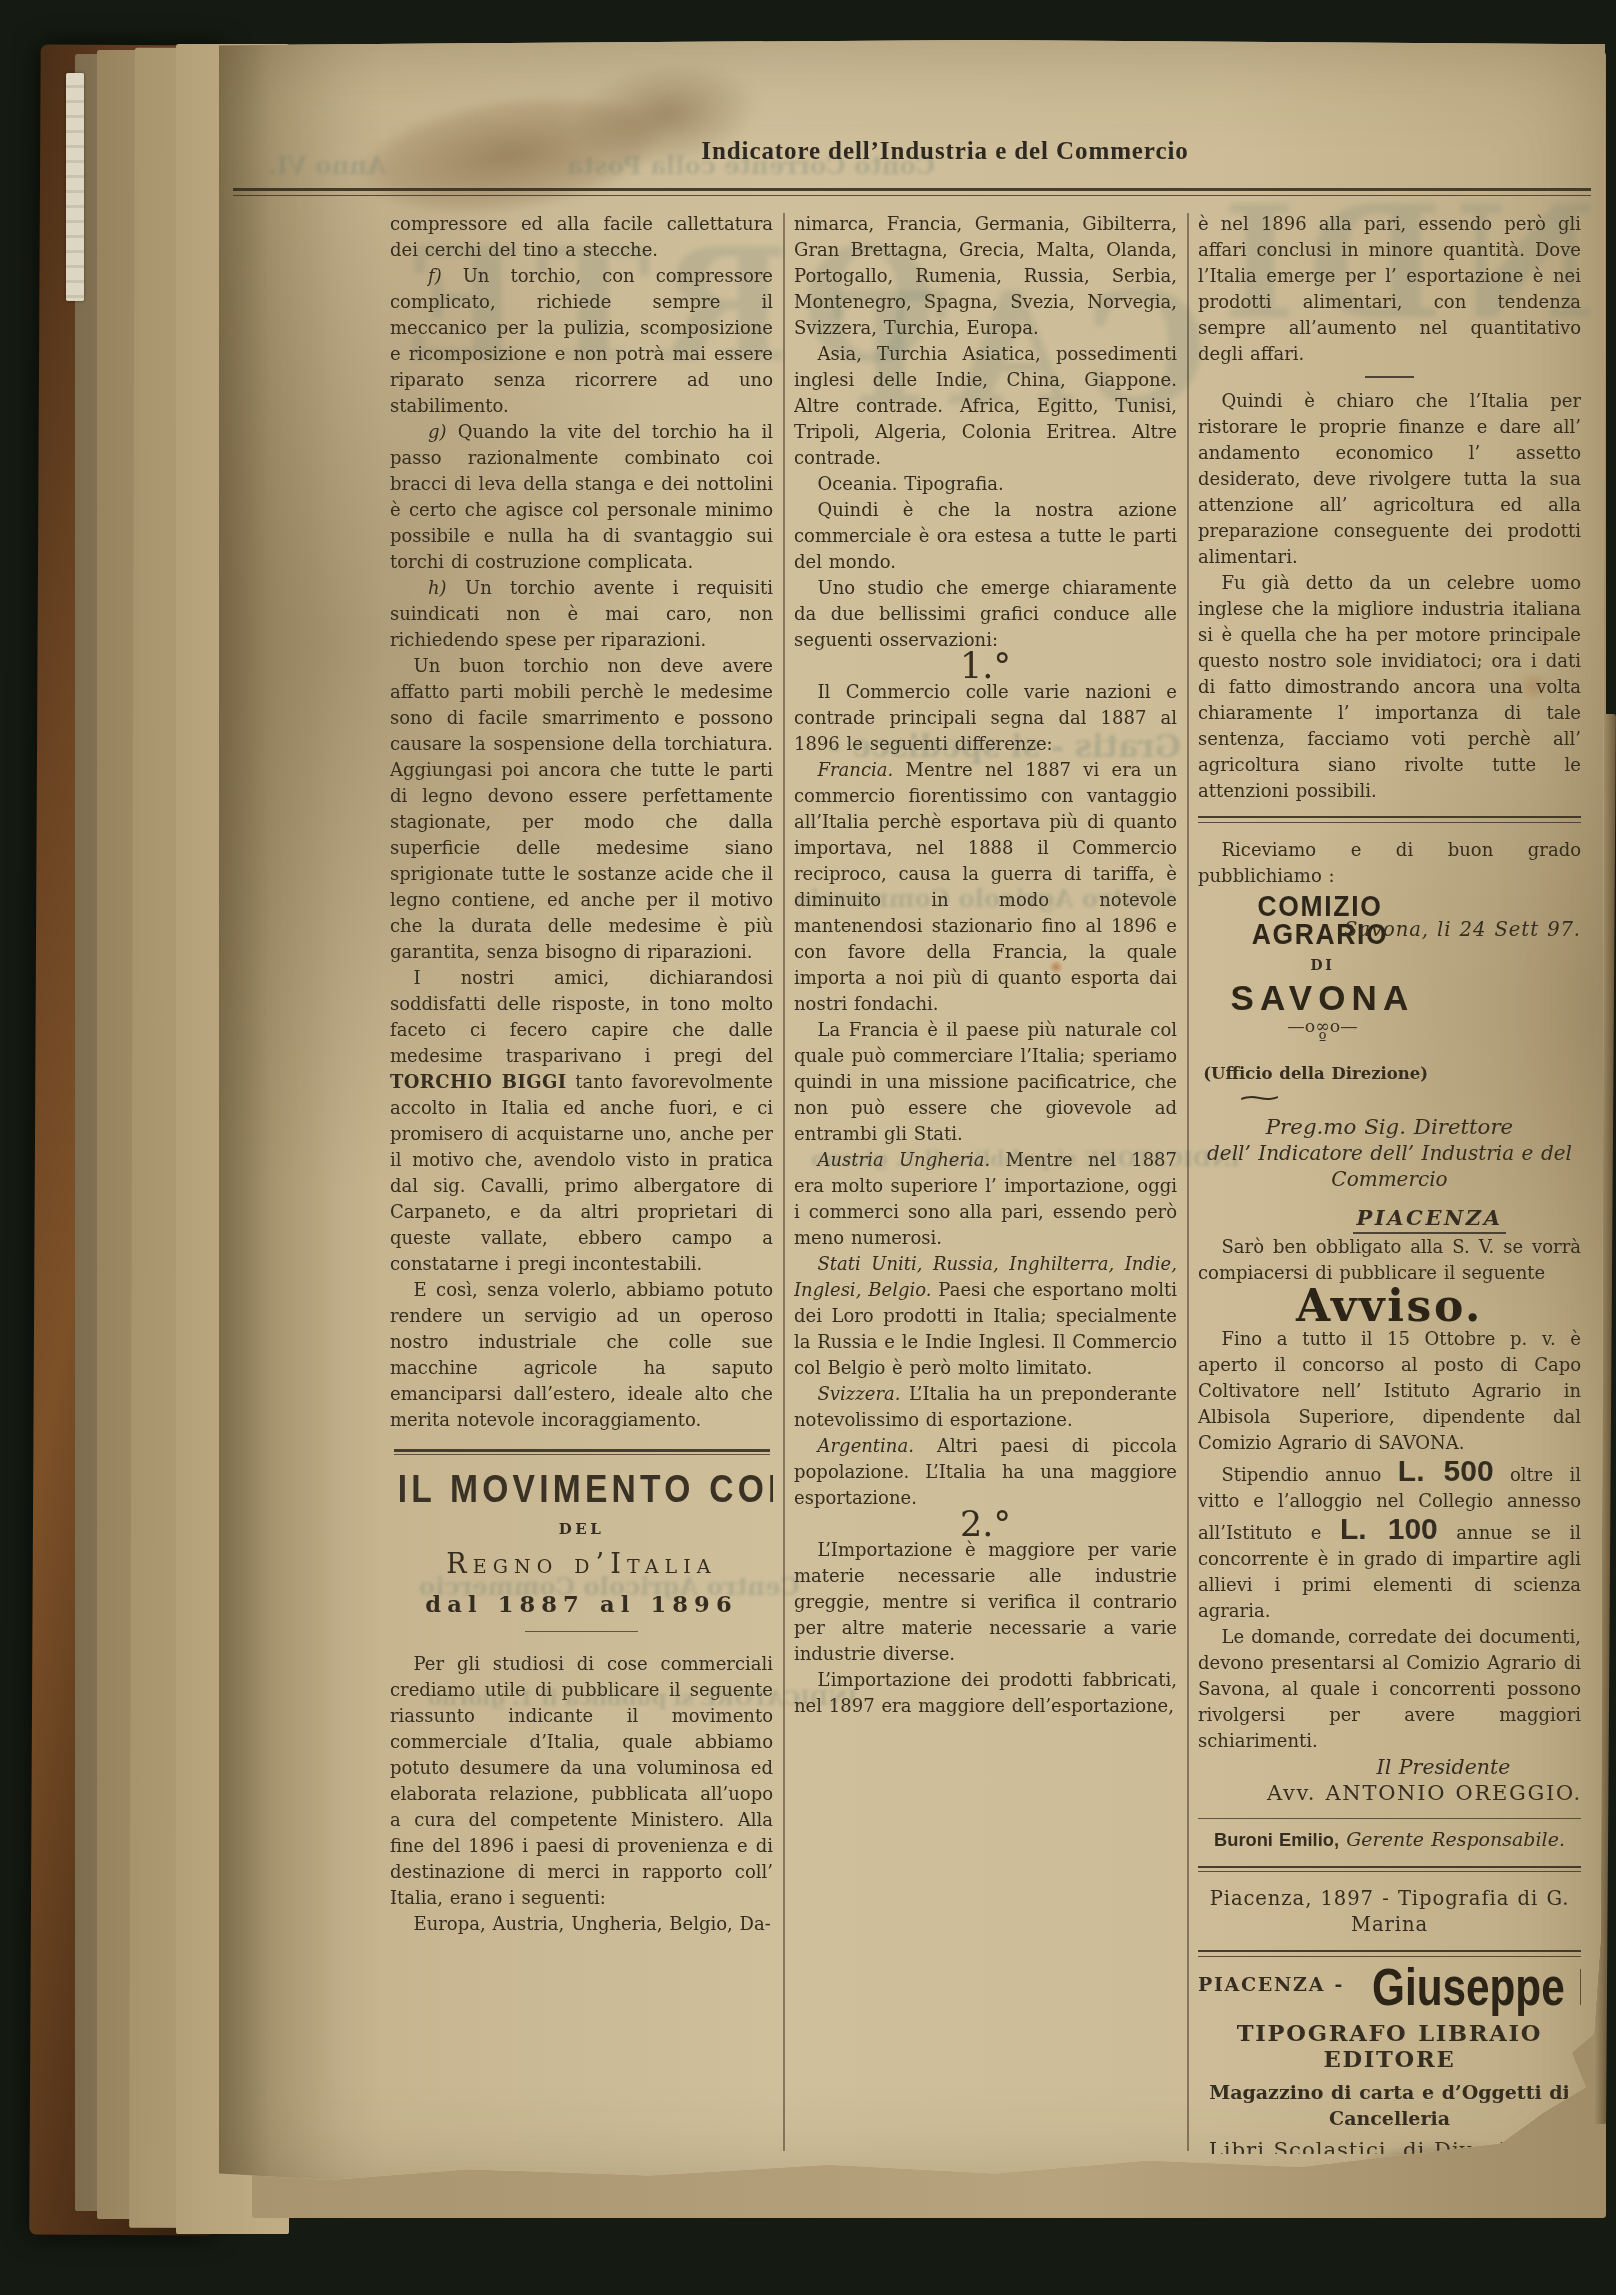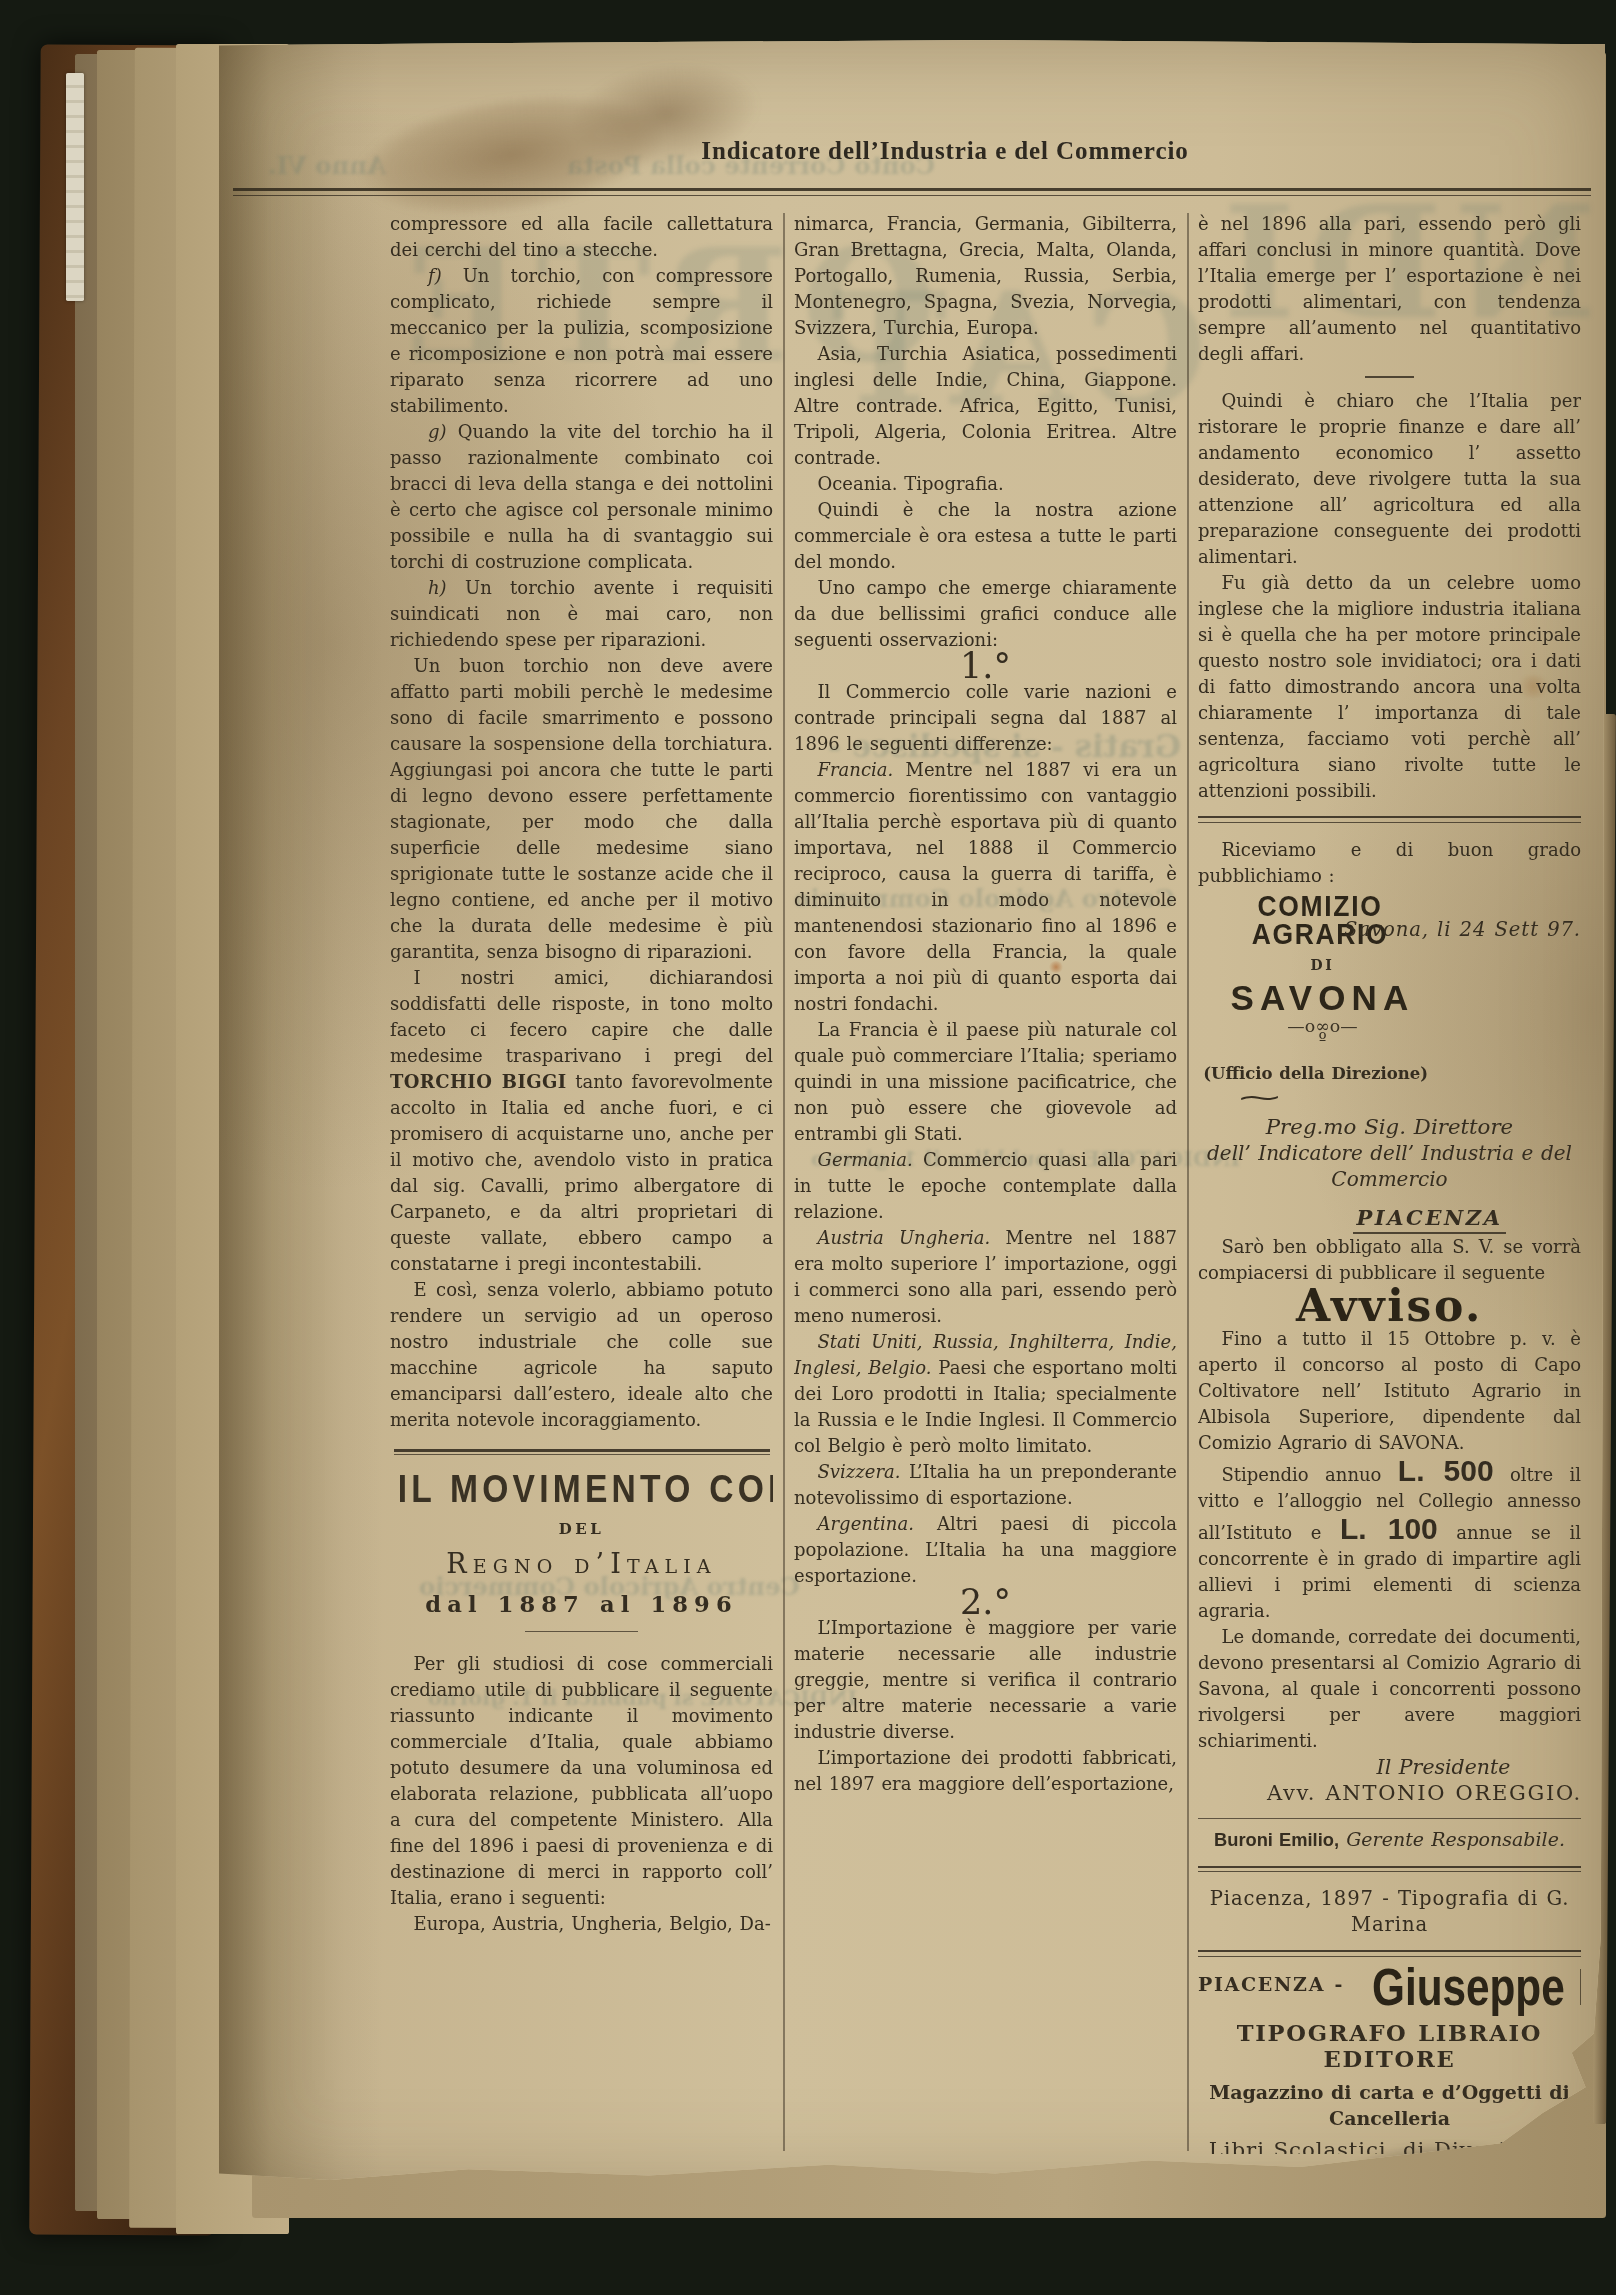--- a/index.html
+++ b/index.html
@@ -204,28 +204,27 @@
 
         <p>Per gli studiosi di cose commerciali crediamo utile di pubblicare il seguente riassunto indicante il movimento commerciale d’Italia, quale abbiamo potuto desumere da una voluminosa ed elaborata relazione, pubblicata all’uopo a cura del competente Ministero. Alla fine del 1896 i paesi di provenienza e di destinazione di merci in rapporto coll’ Italia, erano i seguenti:</p>
         <p>Europa, Austria, Ungheria, Belgio, Da-</p>
       </section>
 
       <section class="col">
         <p class="noind">nimarca, Francia, Germania, Gibilterra, Gran Brettagna, Grecia, Malta, Olanda, Portogallo, Rumenia, Russia, Serbia, Montenegro, Spagna, Svezia, Norvegia, Svizzera, Turchia, Europa.</p>
         <p>Asia, Turchia Asiatica, possedimenti inglesi delle Indie, China, Giappone. Altre contrade. Africa, Egitto, Tunisi, Tripoli, Algeria, Colonia Eritrea. Altre contrade.</p>
         <p>Oceania. Tipografia.</p>
         <p>Quindi è che la nostra azione commerciale è ora estesa a tutte le parti del mondo.</p>
-        <p>Uno campo che emerge chiaramente da due bellissimi grafici conduce alle seguenti osservazioni:</p>
+        <p>Uno studio che emerge chiaramente da due bellissimi grafici conduce alle seguenti osservazioni:</p>
 
         <p class="num-head">1.°</p>
 
         <p>Il Commercio colle varie nazioni e contrade principali segna dal 1887 al 1896 le seguenti differenze:</p>
         <p><span class="lead-i">Francia.</span><span> Mentre nel 1887 vi era un commercio fiorentissimo con vantaggio all’Italia perchè esportava più di quanto importava, nel 1888 il Commercio reciproco, causa la guerra di tariffa, è diminuito in modo notevole mantenendosi stazionario fino al 1896 e con favore della Francia, la quale importa a noi più di quanto esporta dai nostri fondachi.</span></p>
         <p>La Francia è il paese più naturale col quale può commerciare l’Italia; speriamo quindi in una missione pacificatrice, che non può essere che giovevole ad entrambi gli Stati.</p>
-        <p><span class="lead-i">Germania.</span><span> Commercio quasi alla pari in tutte le epoche contemplate dalla relazione.</span></p>
         <p><span class="lead-i">Austria Ungheria.</span><span> Mentre nel 1887 era molto superiore l’ importazione, oggi i commerci sono alla pari, essendo però meno numerosi.</span></p>
         <p><span class="lead-i">Stati Uniti, Russia, Inghilterra, Indie, Inglesi, Belgio.</span><span> Paesi che esportano molti dei Loro prodotti in Italia; specialmente la Russia e le Indie Inglesi. Il Commercio col Belgio è però molto limitato.</span></p>
         <p><span class="lead-i">Svizzera.</span><span> L’Italia ha un preponderante notevolissimo di esportazione.</span></p>
         <p><span class="lead-i">Argentina.</span><span> Altri paesi di piccola popolazione. L’Italia ha una maggiore esportazione.</span></p>
 
         <p class="num-head">2.°</p>
 
         <p>L’Importazione è maggiore per varie materie necessarie alle industrie greggie, mentre si verifica il contrario per altre materie necessarie a varie industrie diverse.</p>
         <p>L’importazione dei prodotti fabbricati, nel 1897 era maggiore dell’esportazione,</p>
       </section>

